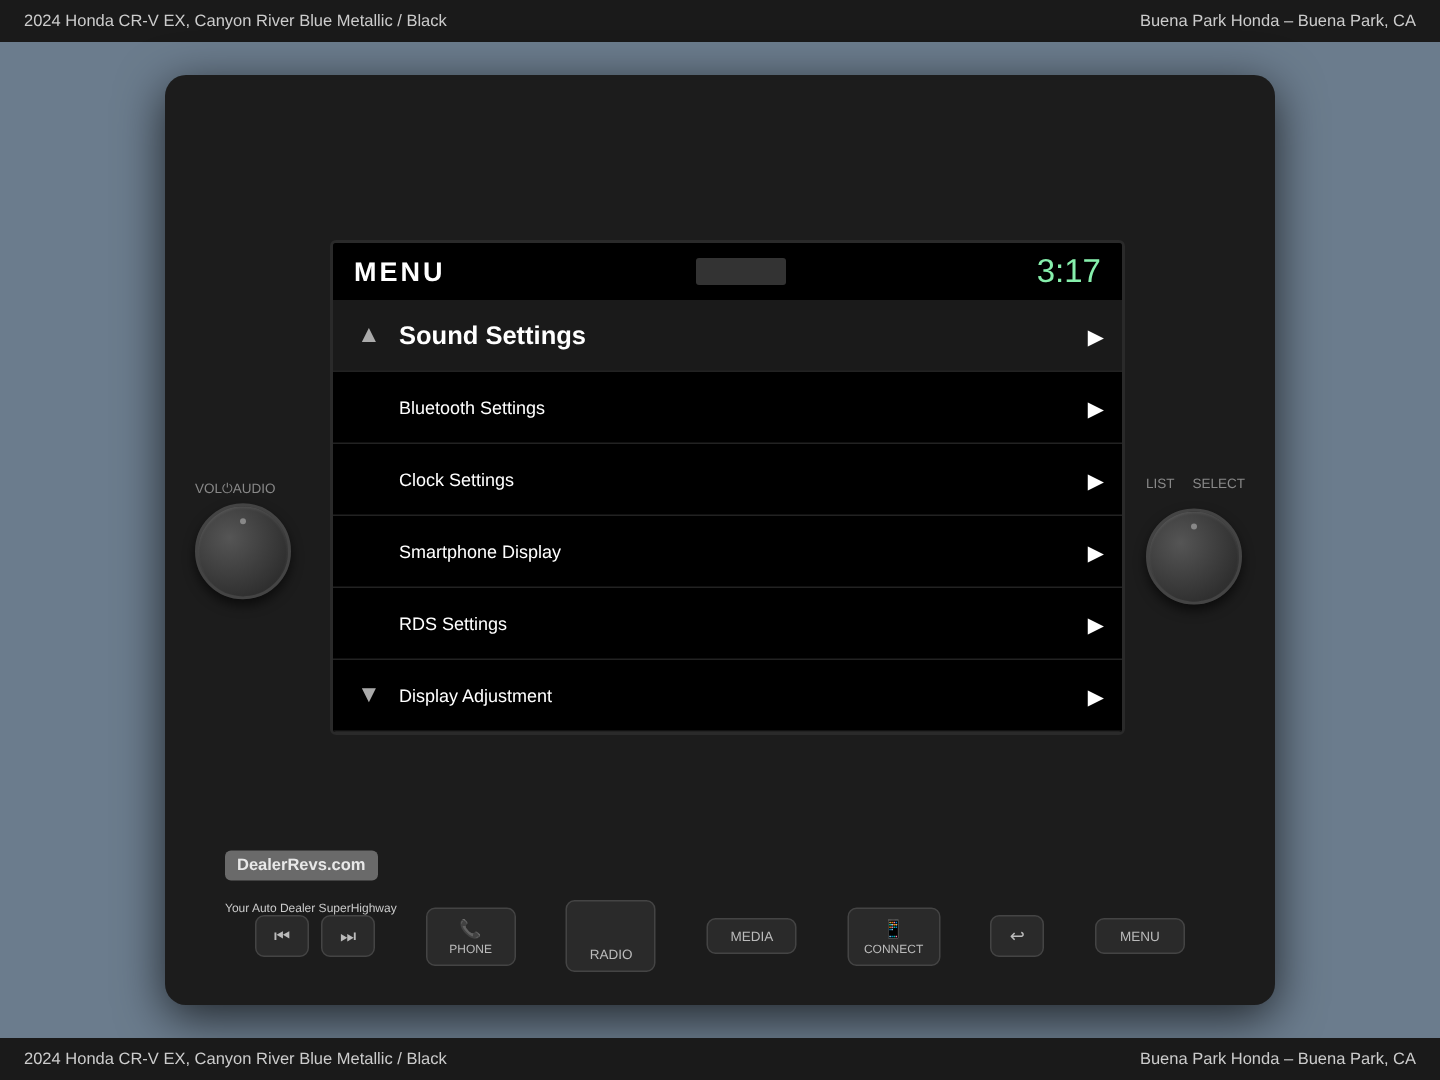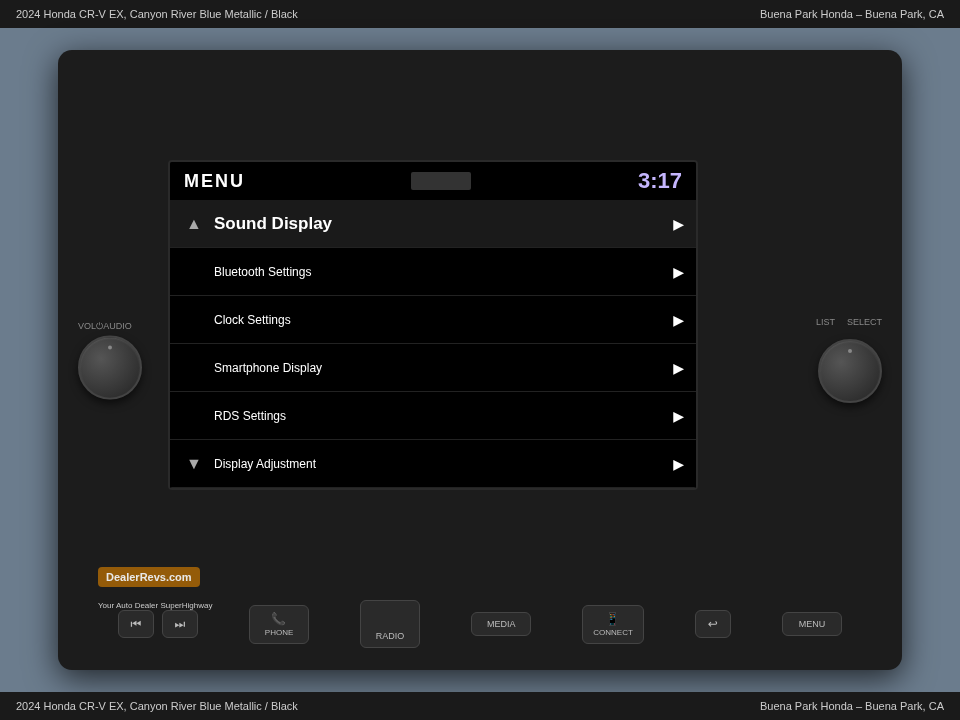--- a/index.html
+++ b/index.html
@@ -46,21 +46,21 @@
       top: 28px; left: 0; right: 0; bottom: 28px;
       background: #6b7c8d;
       display: flex;
       flex-direction: column;
       align-items: center;
       justify-content: center;
     }
 
     
     .head-unit {
-      width: 844px;
+      width: 740px;
       height: 620px;
       background: #1c1c1c;
       border-radius: 14px;
       position: relative;
       display: flex;
       flex-direction: column;
       align-items: center;
       justify-content: center;
       box-shadow: 0 8px 32px rgba(0,0,0,0.7);
     }
@@ -87,23 +87,23 @@
     }
 
     .screen-title {
       color: #fff;
       font-size: 18px;
       font-weight: bold;
       letter-spacing: 2px;
     }
 
     .screen-time {
-      color: #c4b5fd;
+      color: #86efac;
       font-size: 22px;
-      font-weight: bold;
+      font-weight: normal;
     }
 
     .screen-input-indicator {
       width: 60px;
       height: 18px;
       background: #333;
       border-radius: 2px;
     }
 
     
@@ -187,21 +187,21 @@
     }
 
     
     .right-controls {
       position: absolute;
       right: 20px;
       top: 50%;
       transform: translateY(-50%);
       display: flex;
       flex-direction: column;
-      align-items: flex-end;
+      align-items: flex-start;
       gap: 8px;
     }
 
     .list-select-labels {
       display: flex;
       gap: 12px;
       color: #888;
       font-size: 9px;
       margin-bottom: 4px;
     }
@@ -247,21 +247,21 @@
 
     
     .watermark {
       position: absolute;
       bottom: 60px;
       left: 40px;
       opacity: 0.9;
     }
 
     .watermark-logo {
-      background: #a16207;
+      background: #737373;
       color: #fff;
       font-size: 11px;
       font-weight: bold;
       padding: 4px 8px;
       border-radius: 4px;
       display: inline-block;
     }
 
     .watermark-sub {
       color: #ddd;
@@ -294,21 +294,21 @@
         <div class="screen-header-row">
           <span class="screen-title">MENU</span>
           <div class="screen-input-indicator"></div>
           <span class="screen-time">3:17</span>
         </div>
 
         <div class="menu-list">
 
           <div class="menu-item">
             <span class="nav-up-icon">▲</span>
-            <span class="menu-item-label">Sound Display</span>
+            <span class="menu-item-label">Sound Settings</span>
             <span class="arrow-icon">▶</span>
           </div>
 
           <div class="menu-item">
             <span style="width:24px"></span>
             <span class="menu-item-label">Bluetooth Settings</span>
             <span class="arrow-icon">▶</span>
           </div>
 
           <div class="menu-item">

